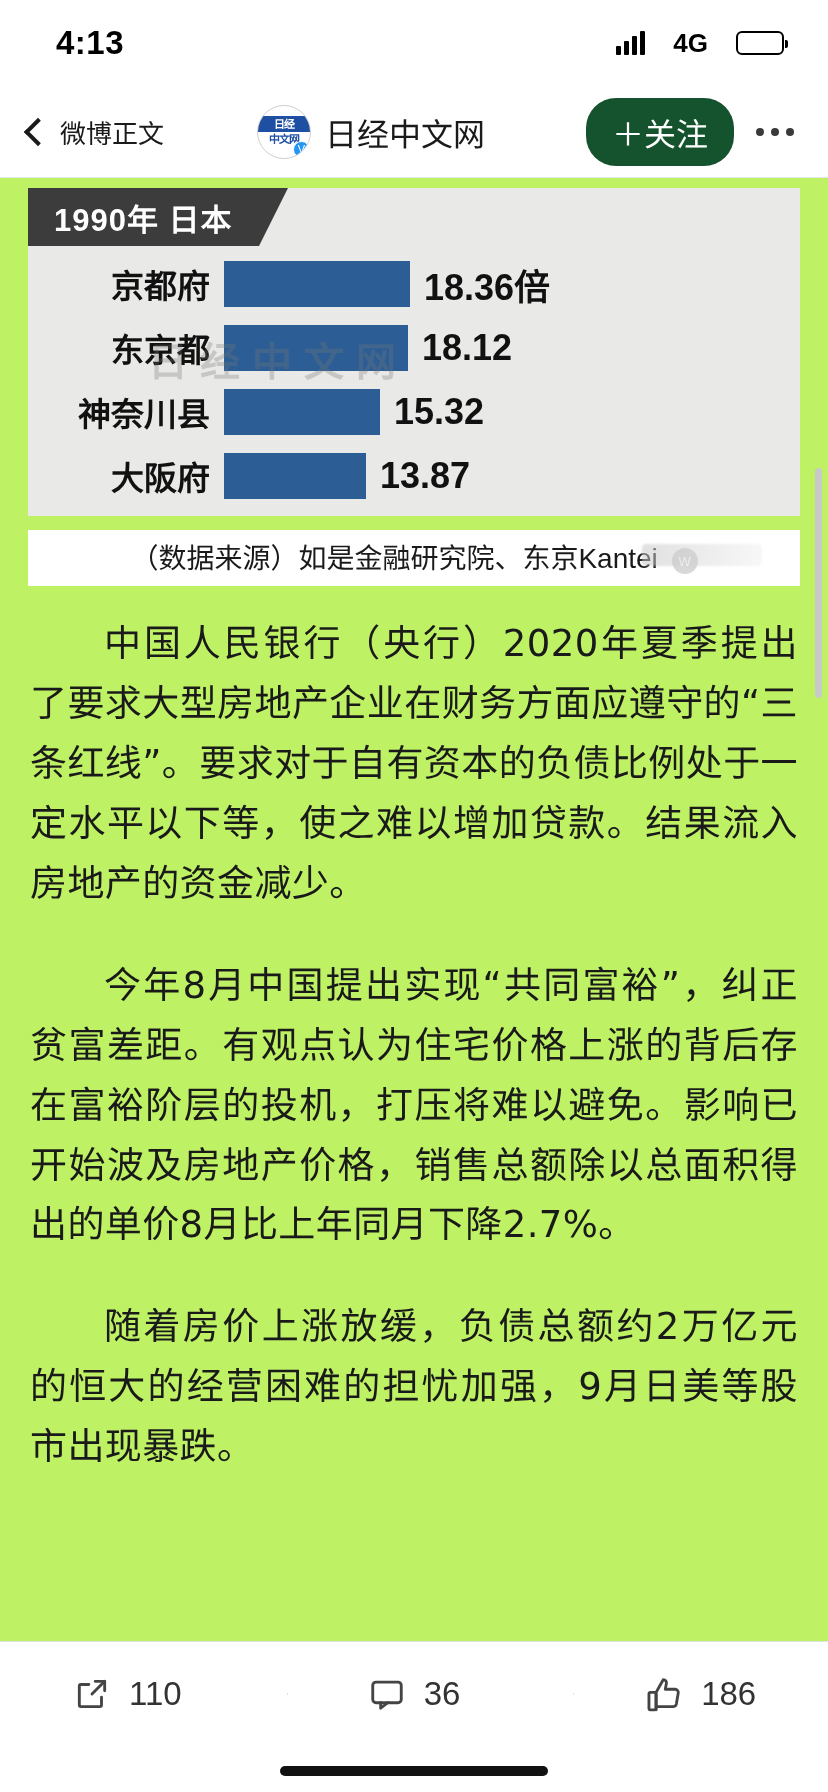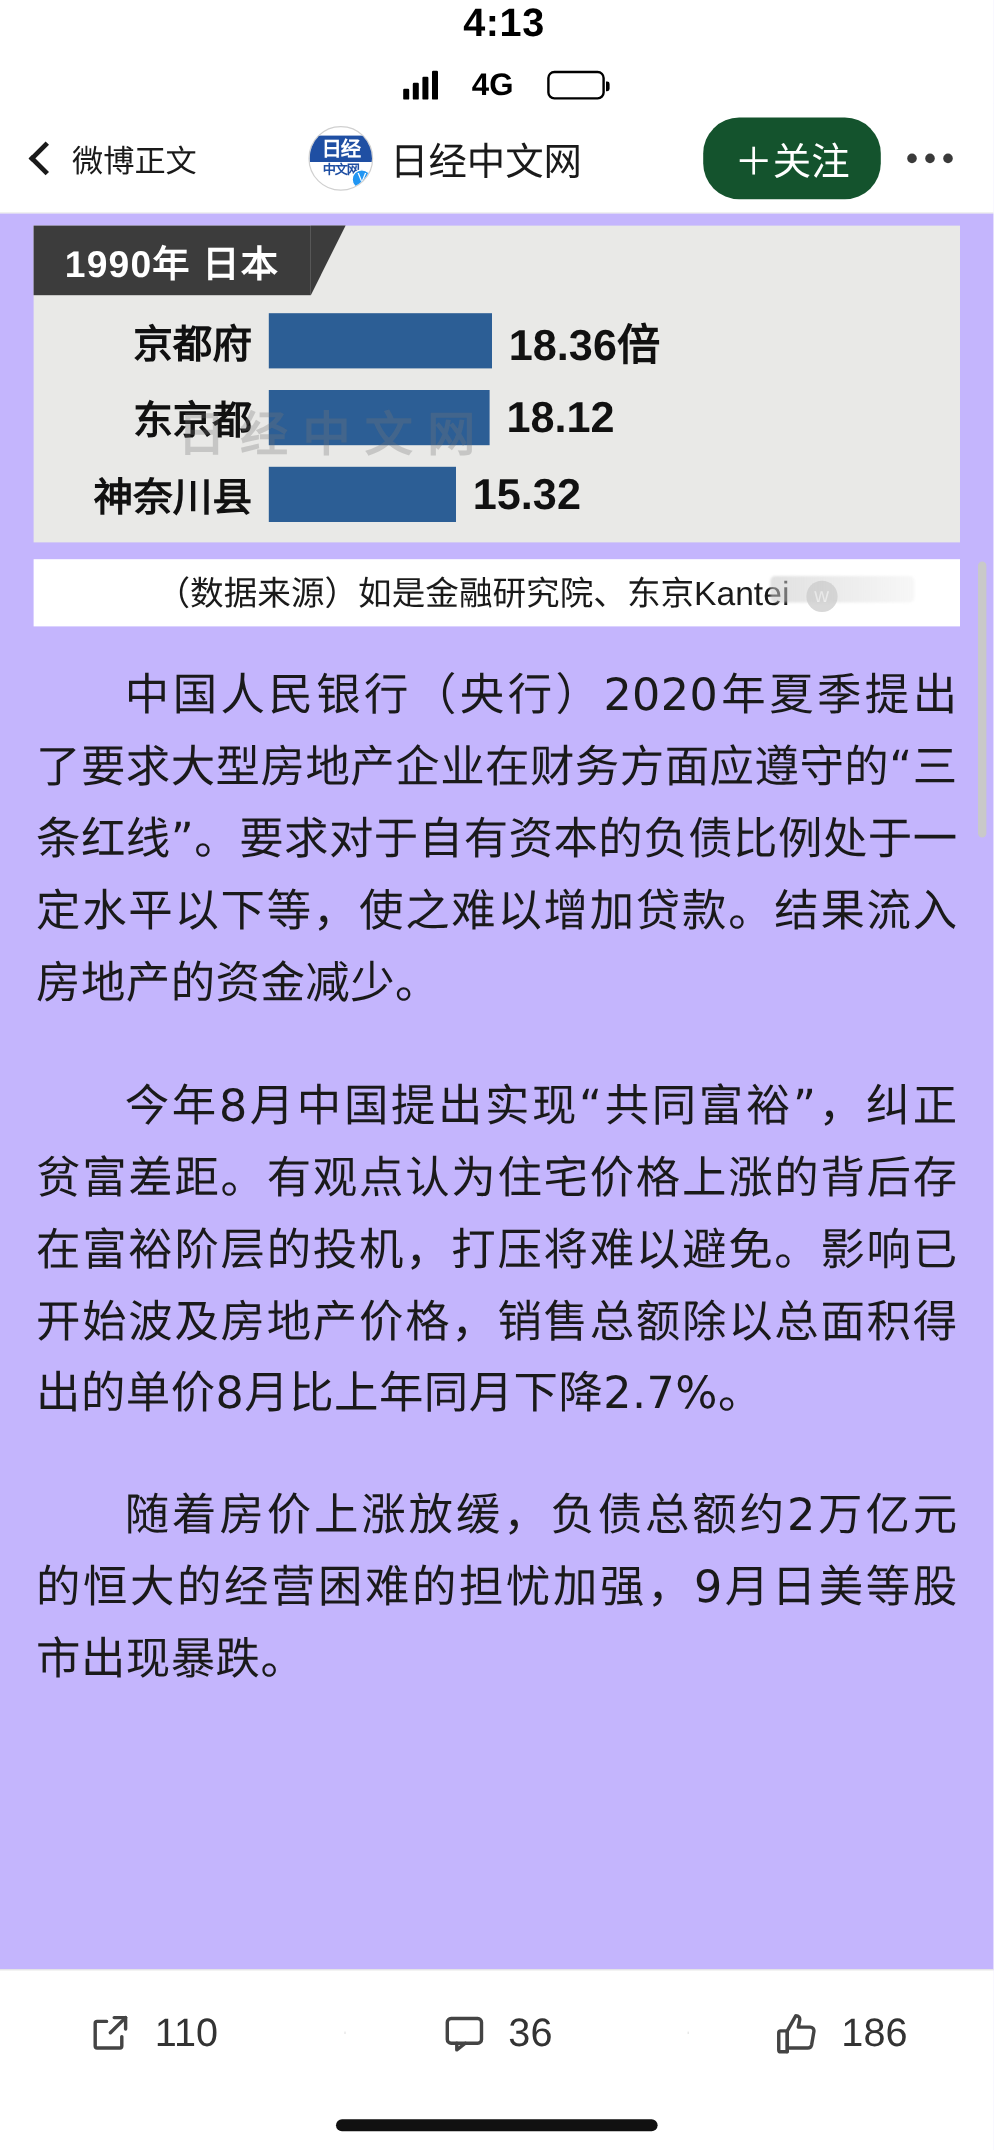--- a/index.html
+++ b/index.html
@@ -18,21 +18,20 @@
 
   
   .status-bar {
     height: 86px;
     display: flex;
     align-items: center;
     justify-content: space-between;
     padding: 0 44px 0 56px;
     box-sizing: border-box;
     background: #ffffff;
-    flex-direction: column;
   }
   .status-time {
     font-size: 33px;
     font-weight: 600;
     letter-spacing: 0.5px;
     color: #000;
   }
   .status-right {
     display: flex;
     align-items: center;
@@ -132,21 +131,21 @@
     overflow: hidden;
     display: flex;
     align-items: center;
     justify-content: center;
     flex-direction: column;
     line-height: 1;
   }
   .avatar .av-top {
     background: #1f4fa3;
     color: #fff;
-    font-size: 17px;
+    font-size: 11px;
     width: 100%;
     text-align: center;
     padding: 3px 0 2px;
     font-weight: 700;
     letter-spacing: -1px;
   }
   .avatar .av-bot {
     color: #1f4fa3;
     font-size: 11px;
     font-weight: 700;
@@ -200,21 +199,21 @@
   }
 
   
   .content {
     position: absolute;
     top: 178px;
     left: 0;
     right: 0;
     bottom: 150px;
     overflow: hidden;
-    background: #c4b5fd;
+    background: #bef264;
   }
 
   
   .chart-card {
     margin: 10px 28px 0 28px;
     background: #e9e9e7;
     position: relative;
     padding-bottom: 8px;
   }
   .chart-header {
@@ -454,20 +453,25 @@
         <span class="chart-bar" style="width:184px"></span>
         <span class="chart-value">18.12</span>
       </div>
 
       <div class="chart-row">
         <span class="chart-label">神奈川县</span>
         <span class="chart-bar" style="width:156px"></span>
         <span class="chart-value">15.32</span>
       </div>
 
+      <div class="chart-row">
+        <span class="chart-label">大阪府</span>
+        <span class="chart-bar" style="width:142px"></span>
+        <span class="chart-value">13.87</span>
+      </div>
 
     </div>
     <div class="chart-watermark">日经中文网</div>
   </div>
 
   <div class="chart-source">
     <span>（数据来源）如是金融研究院、东京Kantei</span>
     <span class="source-wb-mark">w</span>
     <span class="source-blur"></span>
   </div>

